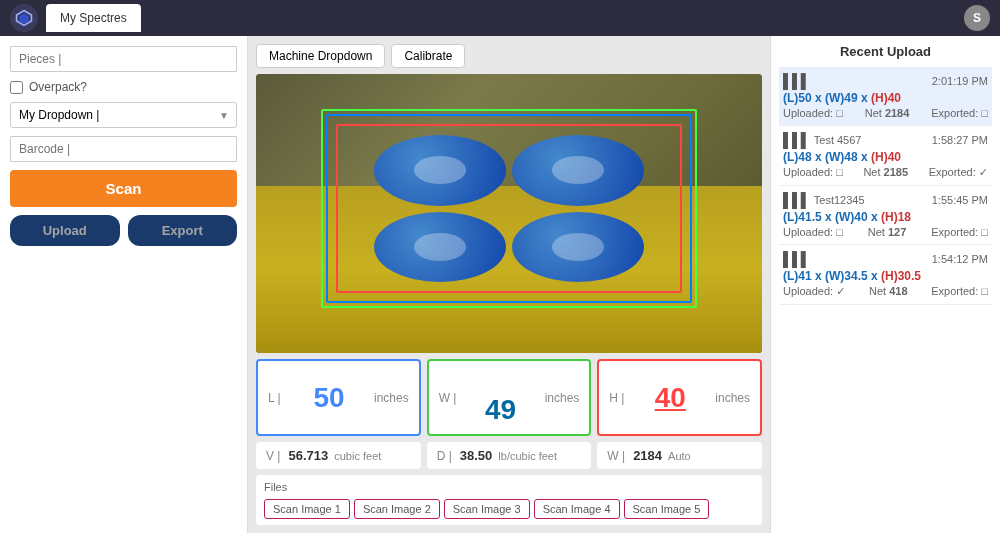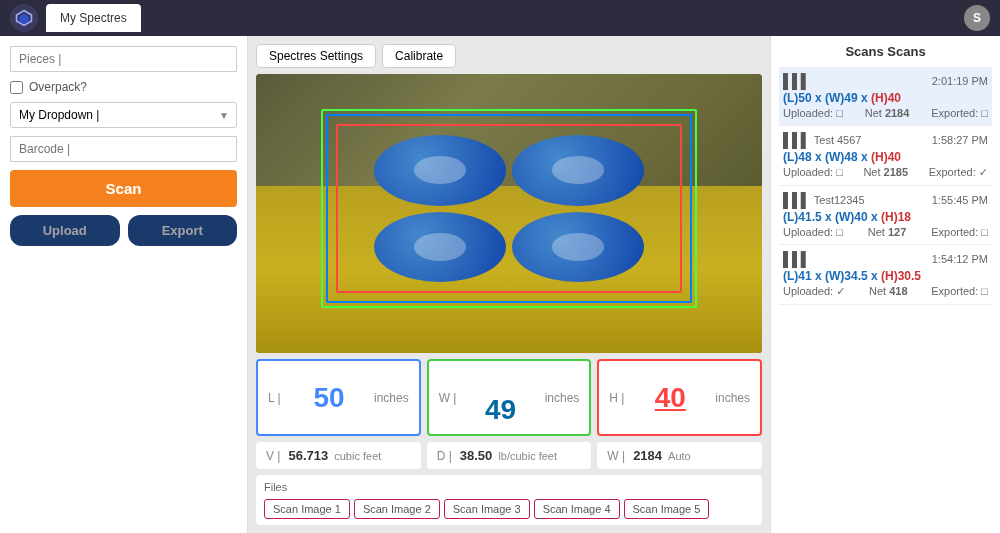--- a/index.html
+++ b/index.html
@@ -224,21 +224,21 @@
 
     <div class="action-row">
       <button class="action-btn">Upload</button>
       <button class="action-btn">Export</button>
     </div>
   </div>
 
   <div class="center-content">
 
     <div class="toolbar-row">
-      <button class="toolbar-btn">Spectres Settings</button>
+      <button class="toolbar-btn">Machine Dropdown</button>
       <button class="toolbar-btn">Calibrate</button>
     </div>
 
     <div class="scan-image-container">
       <div class="scan-image-placeholder">
         <div class="barrel-bg">
           <div class="yellow-floor"></div>
           <div class="pallet-area">
             <div class="box-outline-green"></div>
             <div class="box-outline"></div>
@@ -298,21 +298,21 @@
           <button class="file-tab">Scan Image 2</button>
           <button class="file-tab">Scan Image 3</button>
           <button class="file-tab">Scan Image 4</button>
           <button class="file-tab">Scan Image 5</button>
         </div>
     </div>
 
   </div>
 
   <div class="right-panel">
-    <div class="recent-title">Scans Scans</div>
+    <div class="recent-title">Recent Upload</div>
 
     <div id="scan-list">
         <div class="scan-item">
     <div class="scan-item-header">
       <div class="scan-item-id">
         <span class="bars">▌▌▌</span>
 
       </div>
       <span class="scan-time">2:01:19 PM</span>
     </div>

